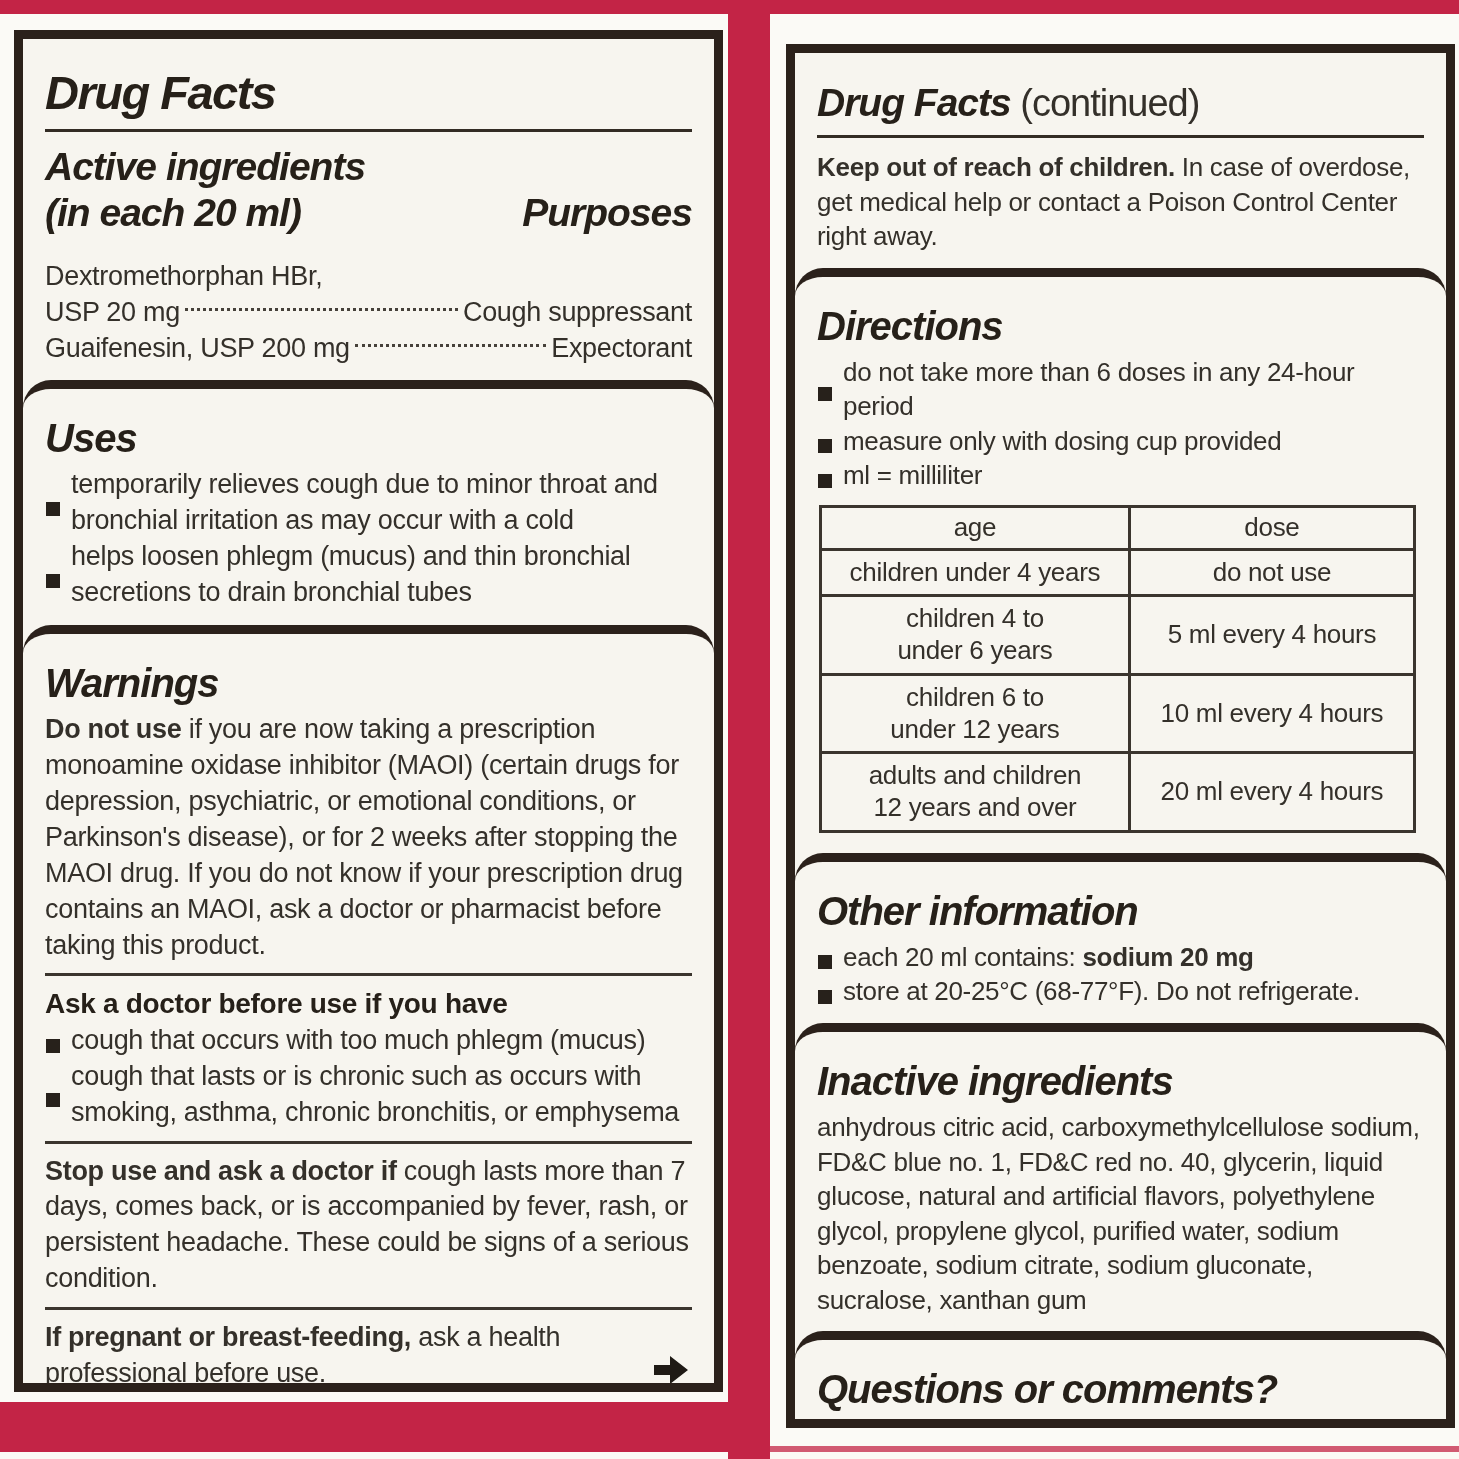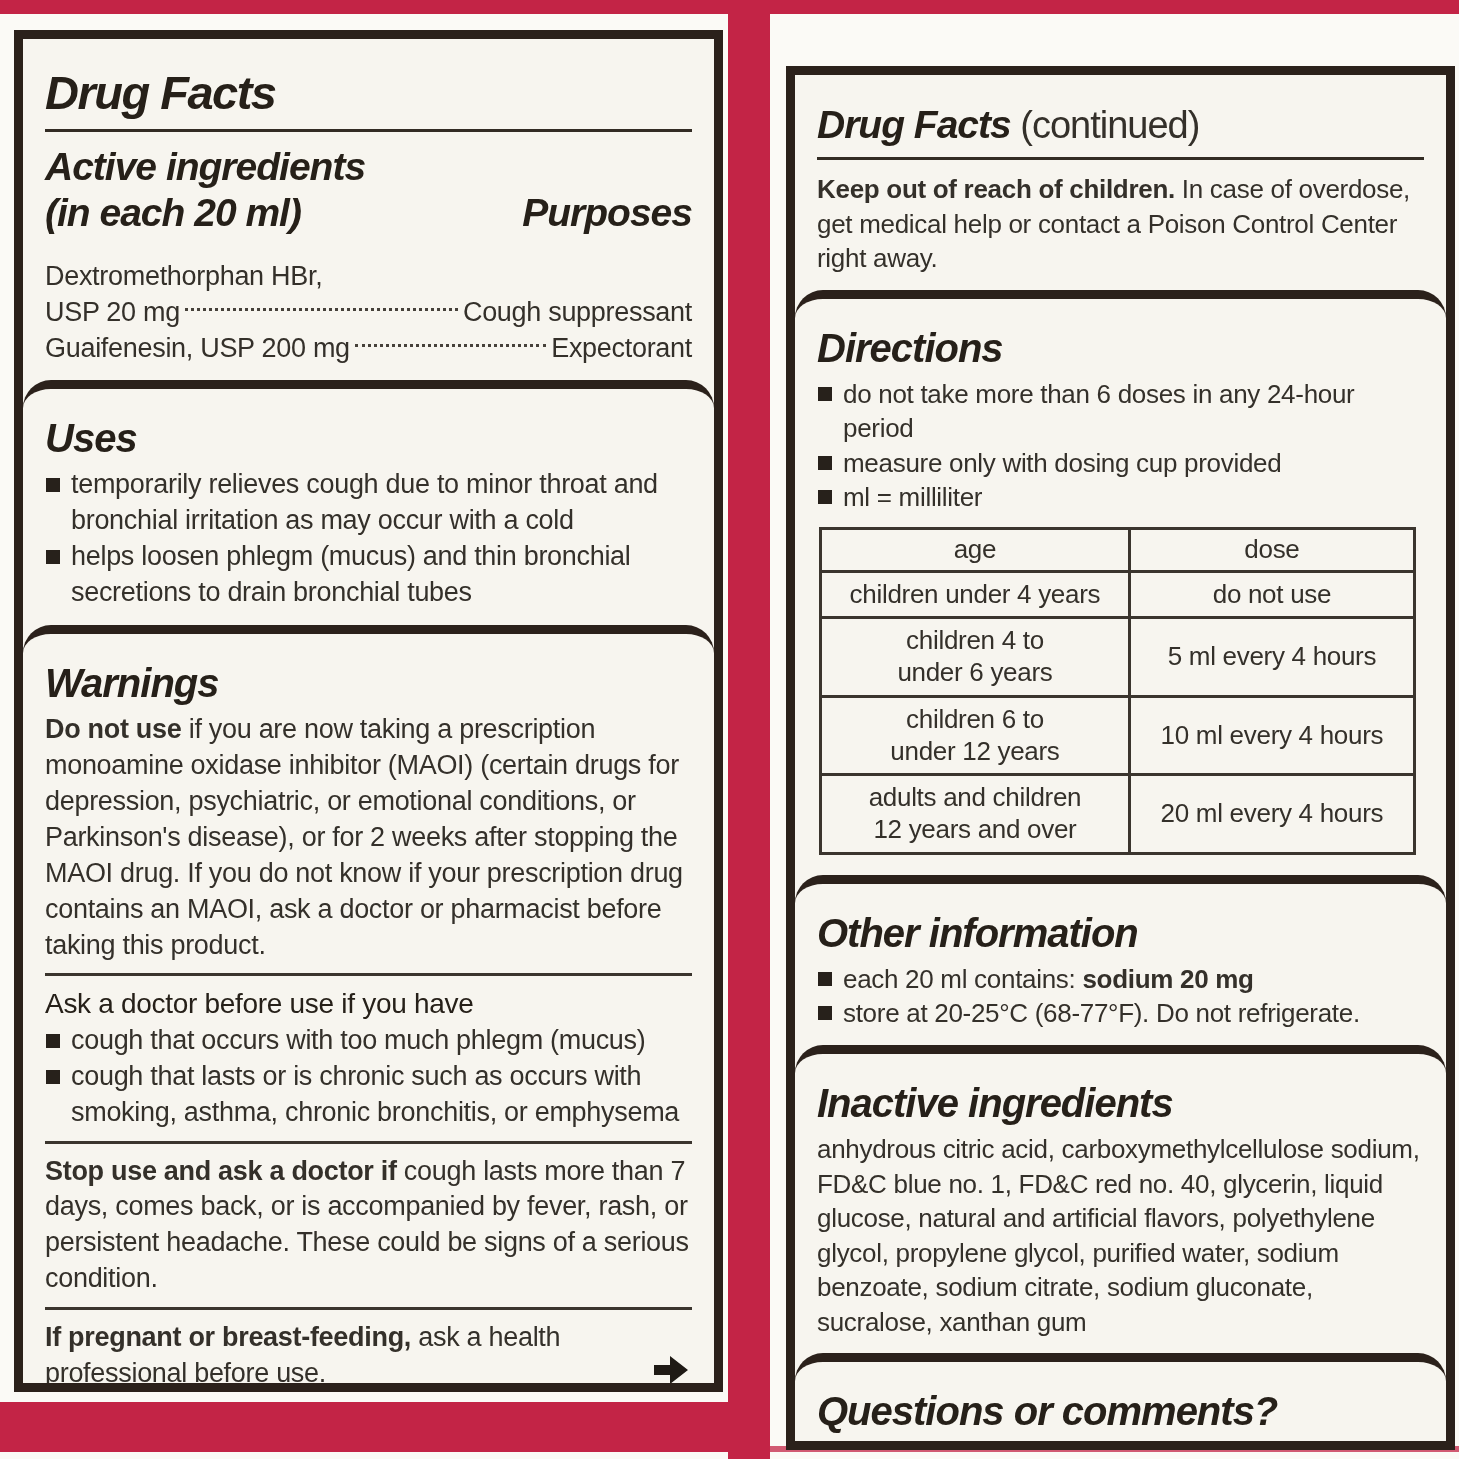--- a/index.html
+++ b/index.html
@@ -7,21 +7,21 @@
   body { position:relative; background:#fbfaf6; font-family:"Liberation Sans", sans-serif; color:#34302a; }
 
   .red-fill { position:absolute; }
   .red-top { top:0; left:0; right:0; height:14px; }
   .red-mid { top:0; bottom:0; left:728px; width:42px; }
   .red-bottom-line { left:0; right:0; top:1446px; height:6px; opacity:.75; }
   .red-bottom-left { left:0; width:770px; top:1402px; height:50px; }
 
   .panel { position:absolute; border:9px solid #2b211b; background:#f7f5ef; overflow:hidden; }
   .panel-left  { left:14px;  top:30px; width:709px; height:1362px; }
-  .panel-right { left:786px; top:66px; width:669px; height:1384px; }
+  .panel-right { left:786px; top:44px; width:669px; height:1384px; }
 
   .sec { padding:24px 22px 14px; }
   .sec + .sec { border-top:9px solid #2b211b;border-radius:28px; }
 
   .title { font-style:italic; font-weight:700; font-size:47px; line-height:1.1; letter-spacing:-1.5px; color:#262019; padding-top:4px; }
   .title-rule { border-top:3px solid #332c24; margin:10px 0 12px; }
 
   .title-row { padding-top:4px; }
   .title2 { font-style:italic; font-weight:700; font-size:39px; letter-spacing:-1px; color:#262019; }
   .title2-reg { font-size:38px; letter-spacing:-1px; color:#34302a; }
@@ -32,27 +32,27 @@
 
   .sec-h { font-style:italic; font-weight:700; font-size:40px; line-height:1.25; letter-spacing:-1px; color:#262019; margin-bottom:4px; }
 
   .body { font-size:27px; line-height:1.33; letter-spacing:-0.3px; }
   .panel-right .body { font-size:26px; }
   .bold { font-weight:700; }
 
   .leader-row { display:flex; align-items:center; }
   .leader { flex:1; border-bottom:3px dotted #46413a; margin:0 5px 6px; min-width:30px; }
 
-  .bullet { display:flex; align-items:flex-start; }
+  .bullet { display:flex; align-items:center; }
   .sq { width:14px; height:14px; background:#27211b; flex:none; margin:11px 11px 0 1px; }
   .panel-right .sq { margin-top:10px; }
 
   .hairline { border-top:3px solid #3b352e; margin:10px 0; }
 
-  .subhead { font-weight:400; font-size:28px; line-height:1.3; letter-spacing:-0.3px; color:#262019; }
+  .subhead { font-weight:700; font-size:28px; line-height:1.3; letter-spacing:-0.3px; color:#262019; }
 
   .preg-row { display:flex; }
   .preg-row .body { flex:1; }
   .arrow-icon { align-self:flex-end; margin:0 2px 6px 6px; line-height:0; }
 
   table.dose { width:calc(100% - 10px); margin:12px 8px 6px 2px; border-collapse:collapse; }
   .dose th, .dose td { border:3px solid #3b352e; text-align:center; font-weight:400; font-size:26px;
                         line-height:1.22; padding:6px 8px; white-space:pre-line; letter-spacing:-0.3px; }
   .dose th { padding:4px 8px;text-align:center; }
 </style>

